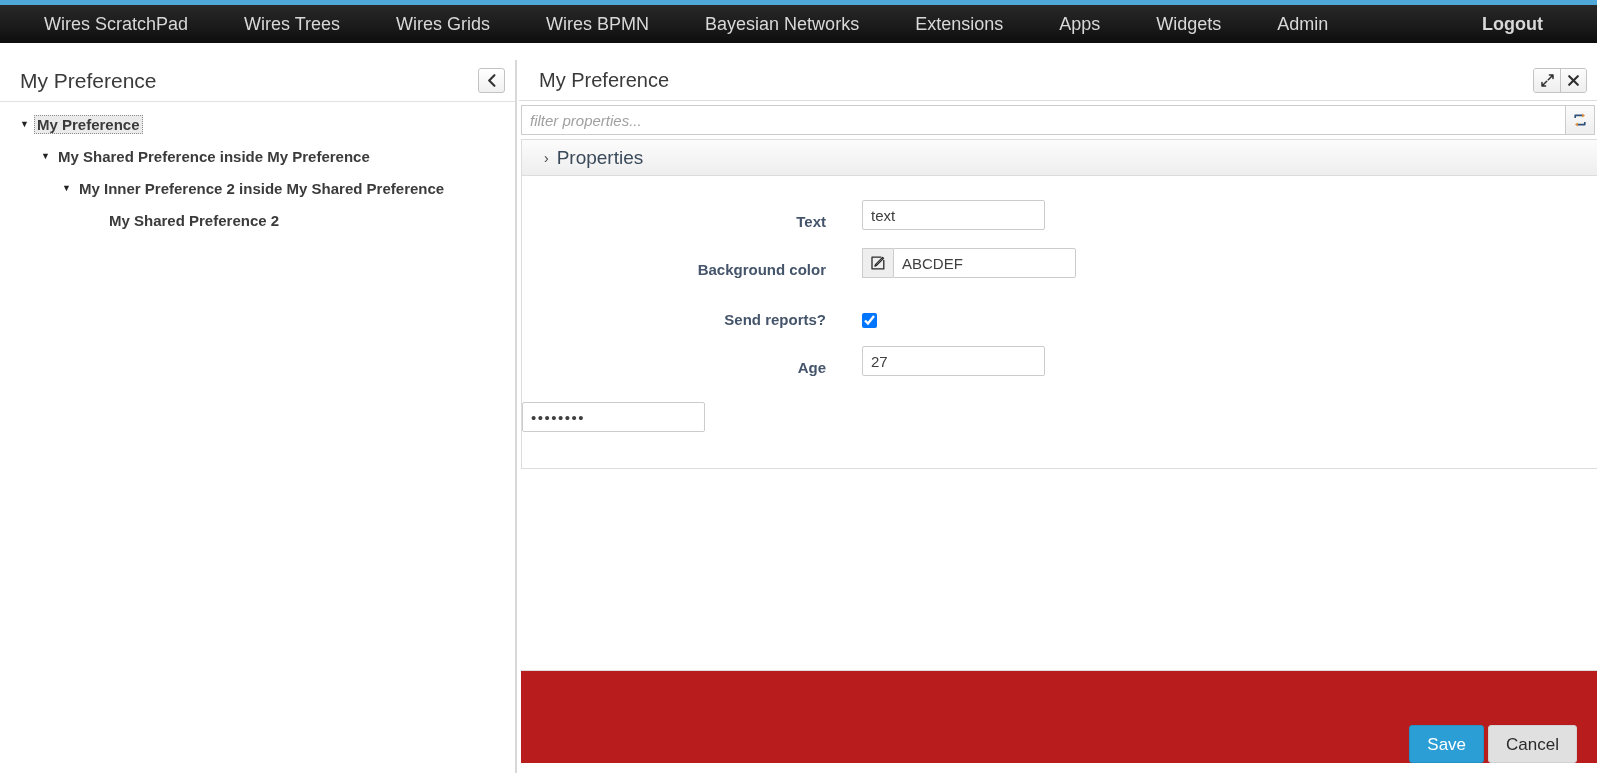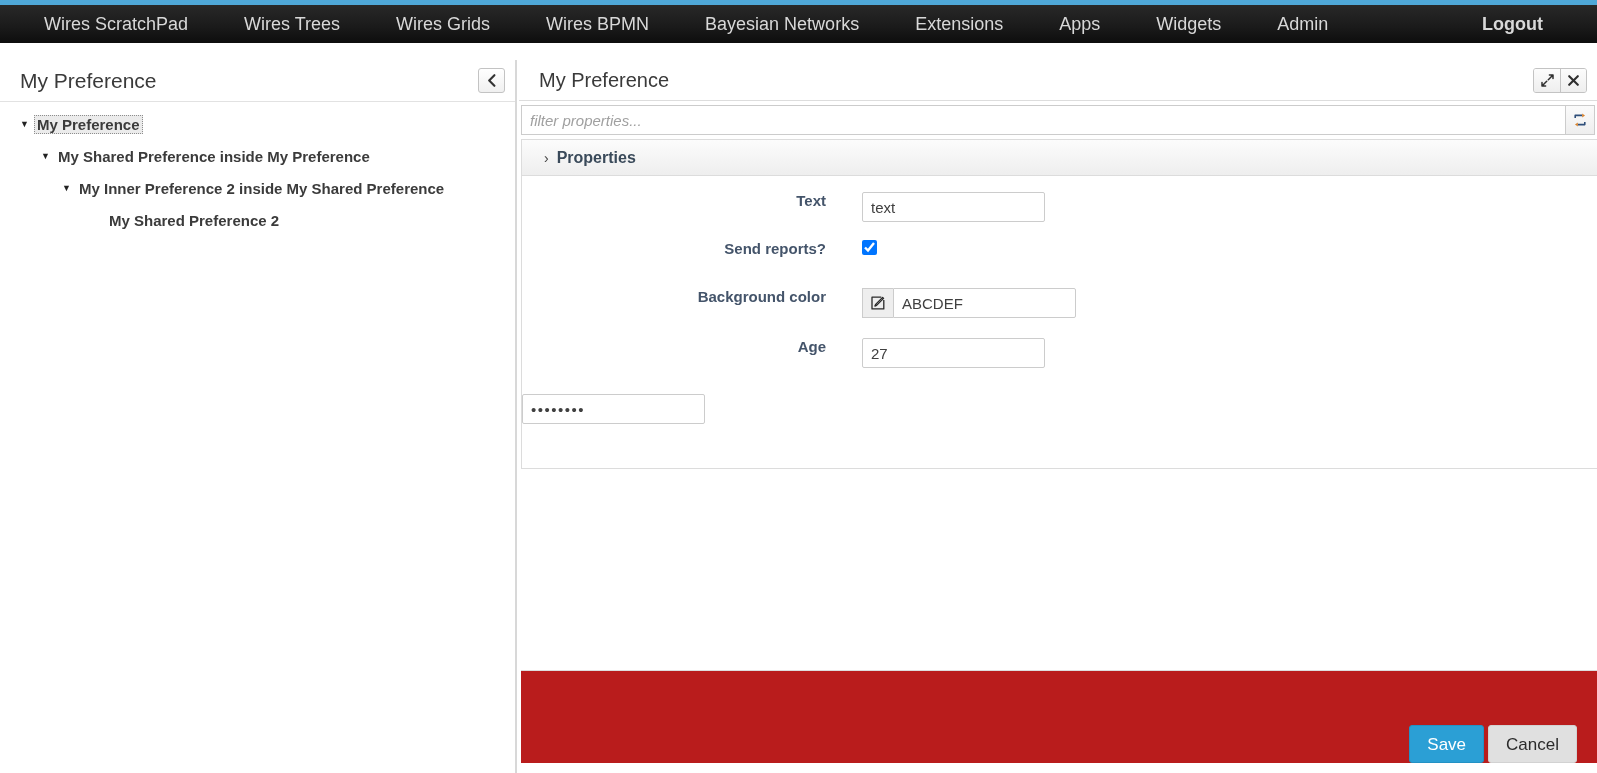--- a/index.html
+++ b/index.html
@@ -180,30 +180,29 @@
     padding-left: 22px;
     cursor: pointer;
   }
   #props-chevron {
     font-size: 14px;
     color: #444;
     margin-right: 8px;
     line-height: 1;
   }
   #props-heading-label {
-    font-size: 16px;
+    font-size: 19px;
     color: #3a4a5a;
     line-height: 1;
-    font-weight: bold;
   }
   #props-body { padding: 16px 0 0 0; }
 
   .form-row {
     display: flex;
-    align-items: flex-start;
+    align-items: flex-end;
     margin-bottom: 10px;
     height: 38px;
   }
   .form-label {
     width: 340px;
     text-align: right;
     padding-right: 36px;
     font-size: 15px;
     font-weight: bold;
     color: #44546a;
@@ -380,45 +379,45 @@
       <span id="props-chevron">›</span>
       <span id="props-heading-label">Properties</span>
     </div>
 
     <div id="props-body">
 
       <div class="form-row">
         <div class="form-label">Text</div>
         <div class="form-control">
           <input class="txt-input" type="text" value="text" style="">
-        </div>
-      </div>
-
-      <div class="form-row">
-        <div class="form-label">Send reports?</div>
-        <div class="form-control">
-          <input class="chk" type="checkbox" checked="" style="">
         </div>
       </div>
 
       <div class="form-row" style="margin-bottom:12px;">
         <div class="form-label">Background color</div>
         <div class="form-control input-group">
           <div class="input-group-addon">
             <span>
               <svg width="14" height="14" viewBox="0 0 14 14" aria-hidden="true">
                 <path d="M11.6 1.4 L12.6 2.4 L5.6 9.4 L3.9 10.1 L4.6 8.4 Z" fill="none" stroke="#2a2a2a" stroke-width="1.3" stroke-linejoin="round"></path>
                 <path d="M10.3 1.2 L1.0 1.2 L1.0 12.9 L12.8 12.9 L12.8 4.0" fill="none" stroke="#2a2a2a" stroke-width="1.3" stroke-linejoin="round"></path>
               </svg>
             </span>
           </div>
           <input class="txt-input" type="text" value="ABCDEF" style="">
         </div>
       </div>
 
+      <div class="form-row">
+        <div class="form-label">Send reports?</div>
+        <div class="form-control">
+          <input class="chk" type="checkbox" checked="" style="">
+        </div>
+      </div>
+
       <div class="form-row" style="margin-bottom:18px;">
         <div class="form-label">Age</div>
         <div class="form-control">
           <input class="txt-input" type="text" value="27" style="">
         </div>
       </div>
 
       <div class="form-row">
         <div class="form-control">
           <div class="txt-input" style="padding:0 8px;">

